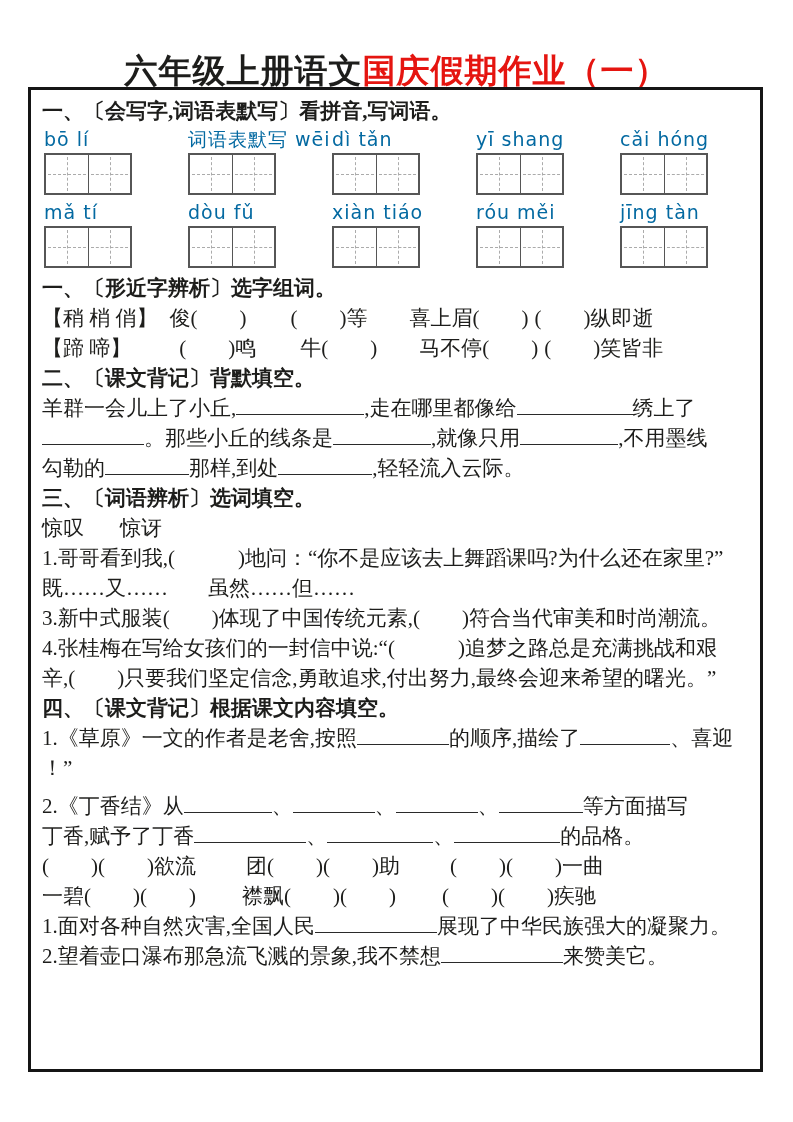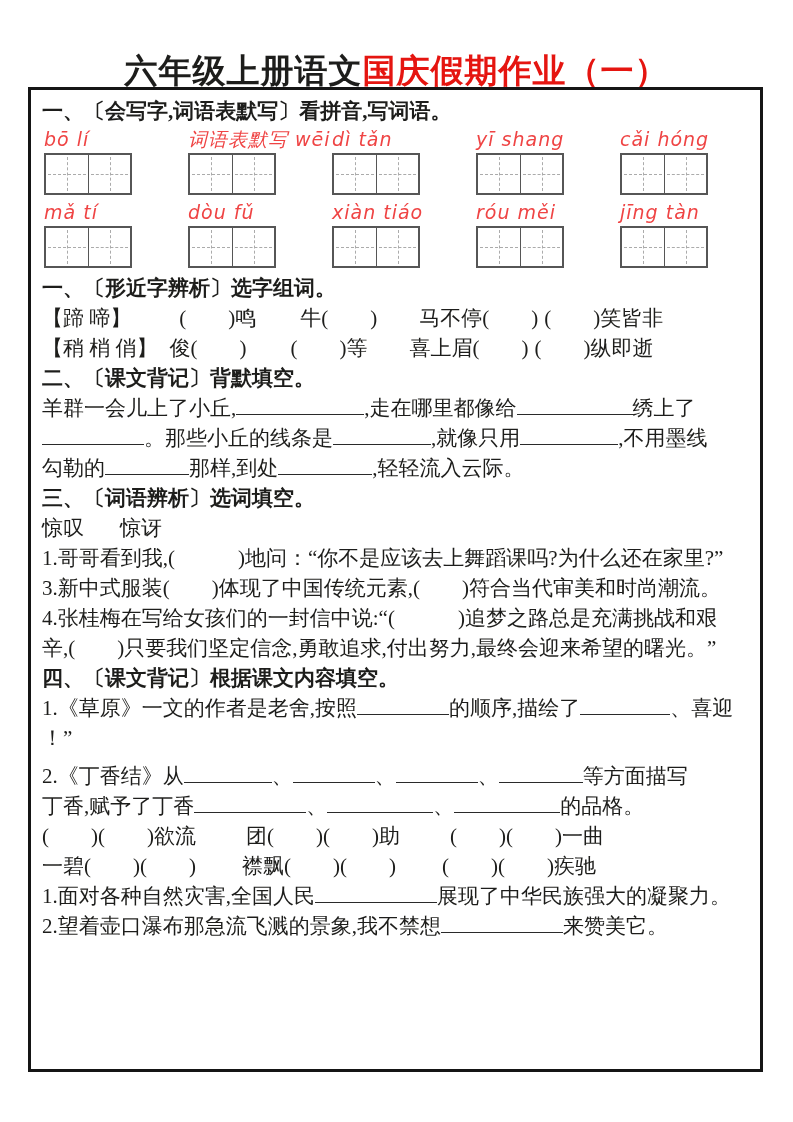--- a/index.html
+++ b/index.html
@@ -32,21 +32,21 @@
     display:inline-block;vertical-align:baseline;height:1em;
     border-bottom:1.6px solid var(--blank-line,#2a2a2a);
   }
   .hspace{display:inline-block;height:1px;}
   .pinyin-row{
     display:flex;align-items:flex-start;margin:1px 0 5px 2px;
   }
   .pinyin-col{width:144px;flex:0 0 144px;}
   .pinyin-label{
     font-family:"DejaVu Sans","Liberation Sans",sans-serif;
-    font-style:italic;font-size:19px;line-height:24px;color:#ef4444;
+    font-size:19px;line-height:24px;color:#0369a1;
     letter-spacing:1px;white-space:nowrap;
   }
   .gridbox{
     display:flex;width:84px;border:2px solid var(--grid-line,#565656);
     margin-top:2px;background:#fff;
   }
   .grid-cell{
     position:relative;width:42px;height:38px;box-sizing:border-box;
   }
   .grid-cell + .grid-cell{border-left:1.3px solid var(--grid-line,#565656);}
@@ -138,29 +138,30 @@
         </div>
         <div class="pinyin-col">
           <div class="pinyin-label">jīng  tàn</div>
           <div class="gridbox">
             <div class="grid-cell"></div>
             <div class="grid-cell"></div>
           </div>
         </div>
       </div>
       <div class="heading">一、〔形近字辨析〕选字组词。</div>
+      <div class="line"><span class="txt">【稍 梢 俏】</span><span class="hspace" style="width: 12px;"></span><span class="txt">俊(　　)</span><span class="hspace" style="width: 44px;"></span><span class="txt">(　　)等</span><span class="hspace" style="width: 42px;"></span><span class="txt">喜上眉(　　)</span><span class="hspace" style="width: 6px;"></span><span class="txt">(　　)纵即逝</span></div>
       <div class="line"><span class="txt">【蹄 啼】</span><span class="hspace" style="width: 48px;"></span><span class="txt">(　　)鸣</span><span class="hspace" style="width: 44px;"></span><span class="txt">牛(　　)</span><span class="hspace" style="width: 42px;"></span><span class="txt">马不停(　　)</span><span class="hspace" style="width: 6px;"></span><span class="txt">(　　)笑皆非</span></div>
-      <div class="line"><span class="txt">【稍 梢 俏】</span><span class="hspace" style="width: 12px;"></span><span class="txt">俊(　　)</span><span class="hspace" style="width: 44px;"></span><span class="txt">(　　)等</span><span class="hspace" style="width: 42px;"></span><span class="txt">喜上眉(　　)</span><span class="hspace" style="width: 6px;"></span><span class="txt">(　　)纵即逝</span></div>
       <div class="heading">二、〔课文背记〕背默填空。</div>
       <div class="line"><span class="txt">羊群一会儿上了小丘,</span><span class="blank" style="width: 128px;"></span><span class="txt">,走在哪里都像给</span><span class="blank" style="width: 116px;"></span><span class="txt">绣上了</span></div>
       <div class="line"><span class="blank" style="width: 102px;"></span><span class="txt">。那些小丘的线条是</span><span class="blank" style="width: 98px;"></span><span class="txt">,就像只用</span><span class="blank" style="width: 98px;"></span><span class="txt">,不用墨线</span></div>
       <div class="line"><span class="txt">勾勒的</span><span class="blank" style="width: 84px;"></span><span class="txt">那样,到处</span><span class="blank" style="width: 94px;"></span><span class="txt">,轻轻流入云际。</span></div>
       <div class="heading">三、〔词语辨析〕选词填空。</div>
       <div class="line center"><span class="txt">惊叹</span><span class="hspace" style="width: 36px;"></span><span class="txt">惊讶</span></div>
       <div class="line"><span class="txt">1.哥哥看到我,(　　　)地问：“你不是应该去上舞蹈课吗?为什么还在家里?”</span></div>
+      <div class="line center"><span class="txt">既……又……</span><span class="hspace" style="width: 40px;"></span><span class="txt">虽然……但……</span></div>
       <div class="line"><span class="txt">3.新中式服装(　　)体现了中国传统元素,(　　)符合当代审美和时尚潮流。</span></div>
       <div class="line"><span class="txt">4.张桂梅在写给女孩们的一封信中说:“(　　　)追梦之路总是充满挑战和艰</span></div>
       <div class="line"><span class="txt">辛,(　　)只要我们坚定信念,勇敢追求,付出努力,最终会迎来希望的曙光。”</span></div>
       <div class="heading">四、〔课文背记〕根据课文内容填空。</div>
       <div class="line"><span class="txt">1.《草原》一文的作者是老舍,按照</span><span class="blank" style="width: 92px;"></span><span class="txt">的顺序,描绘了</span><span class="blank" style="width: 90px;"></span><span class="txt">、喜迎</span></div>
       <div class="line"><span class="txt">！”</span></div>
       <div class="vgap" style="height: 8px;"></div>
       <div class="line"><span class="txt">2.《丁香结》从</span><span class="blank" style="width: 88px;"></span><span class="txt">、</span><span class="blank" style="width: 82px;"></span><span class="txt">、</span><span class="blank" style="width: 82px;"></span><span class="txt">、</span><span class="blank" style="width: 84px;"></span><span class="txt">等方面描写</span></div>
       <div class="line"><span class="txt">丁香,赋予了丁香</span><span class="blank" style="width: 112px;"></span><span class="txt">、</span><span class="blank" style="width: 106px;"></span><span class="txt">、</span><span class="blank" style="width: 106px;"></span><span class="txt">的品格。</span></div>
       <div class="line"><span class="txt">(　　)(　　)欲流</span><span class="hspace" style="width: 50px;"></span><span class="txt">团(　　)(　　)助</span><span class="hspace" style="width: 50px;"></span><span class="txt">(　　)(　　)一曲</span></div>

